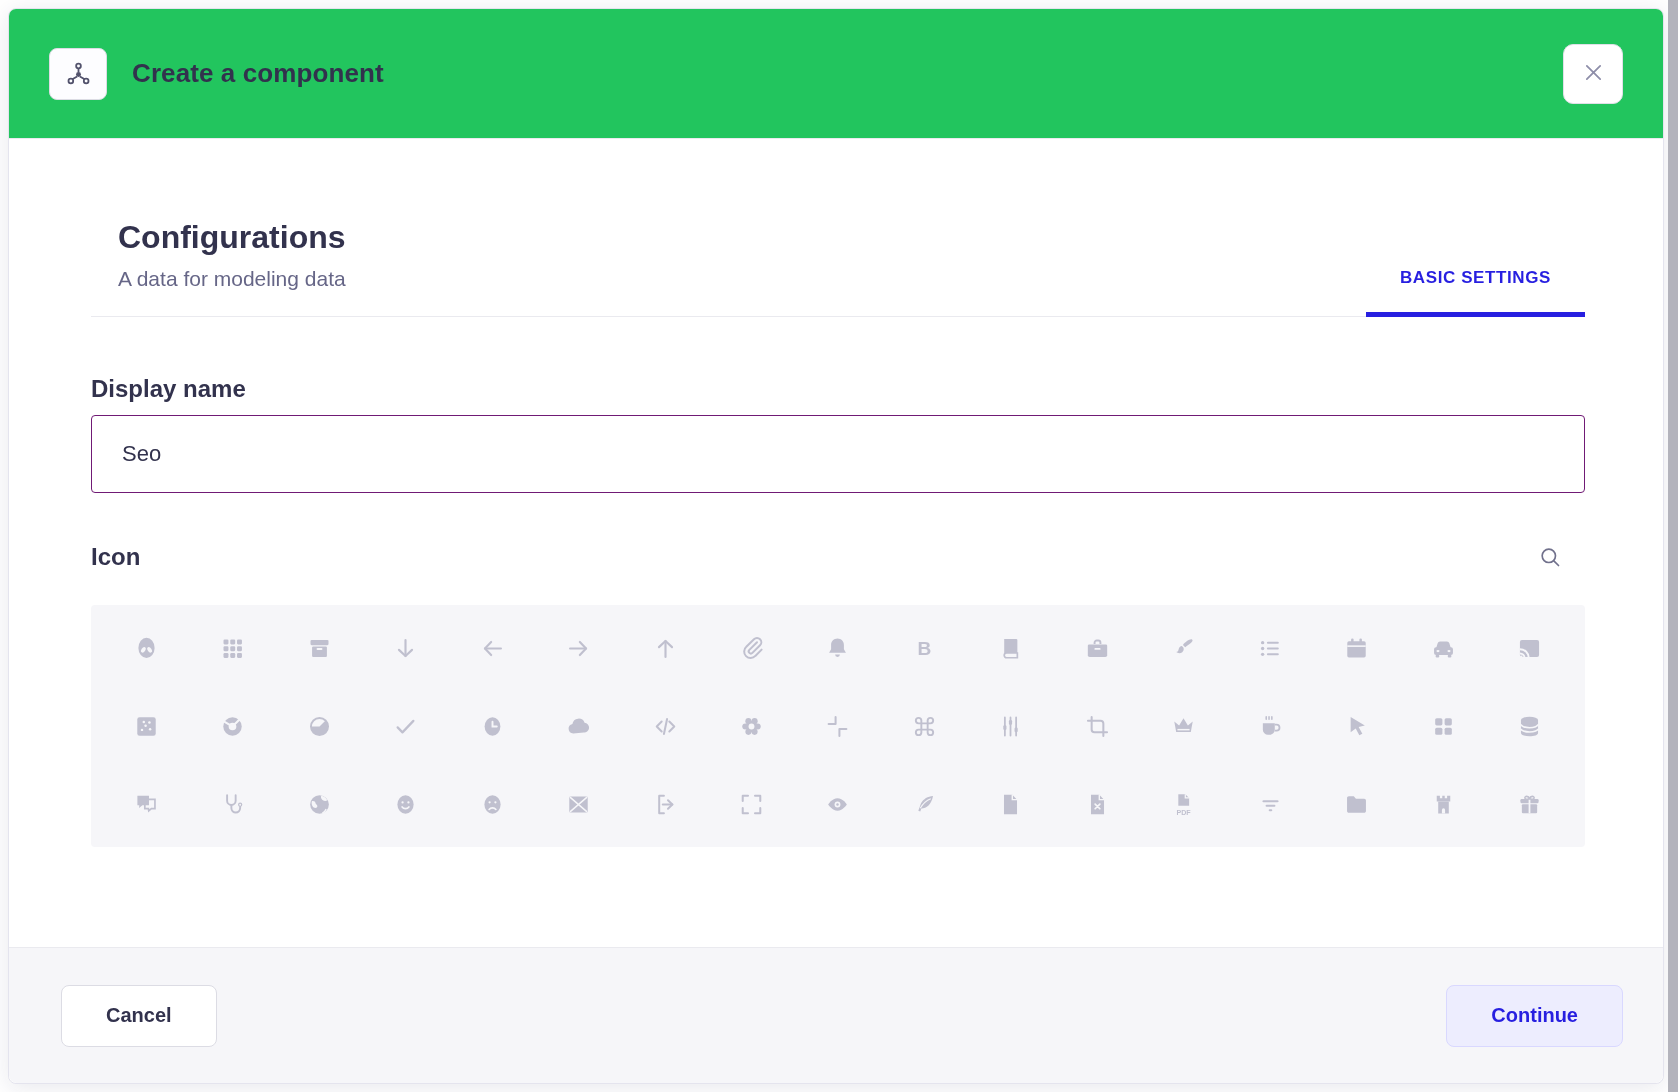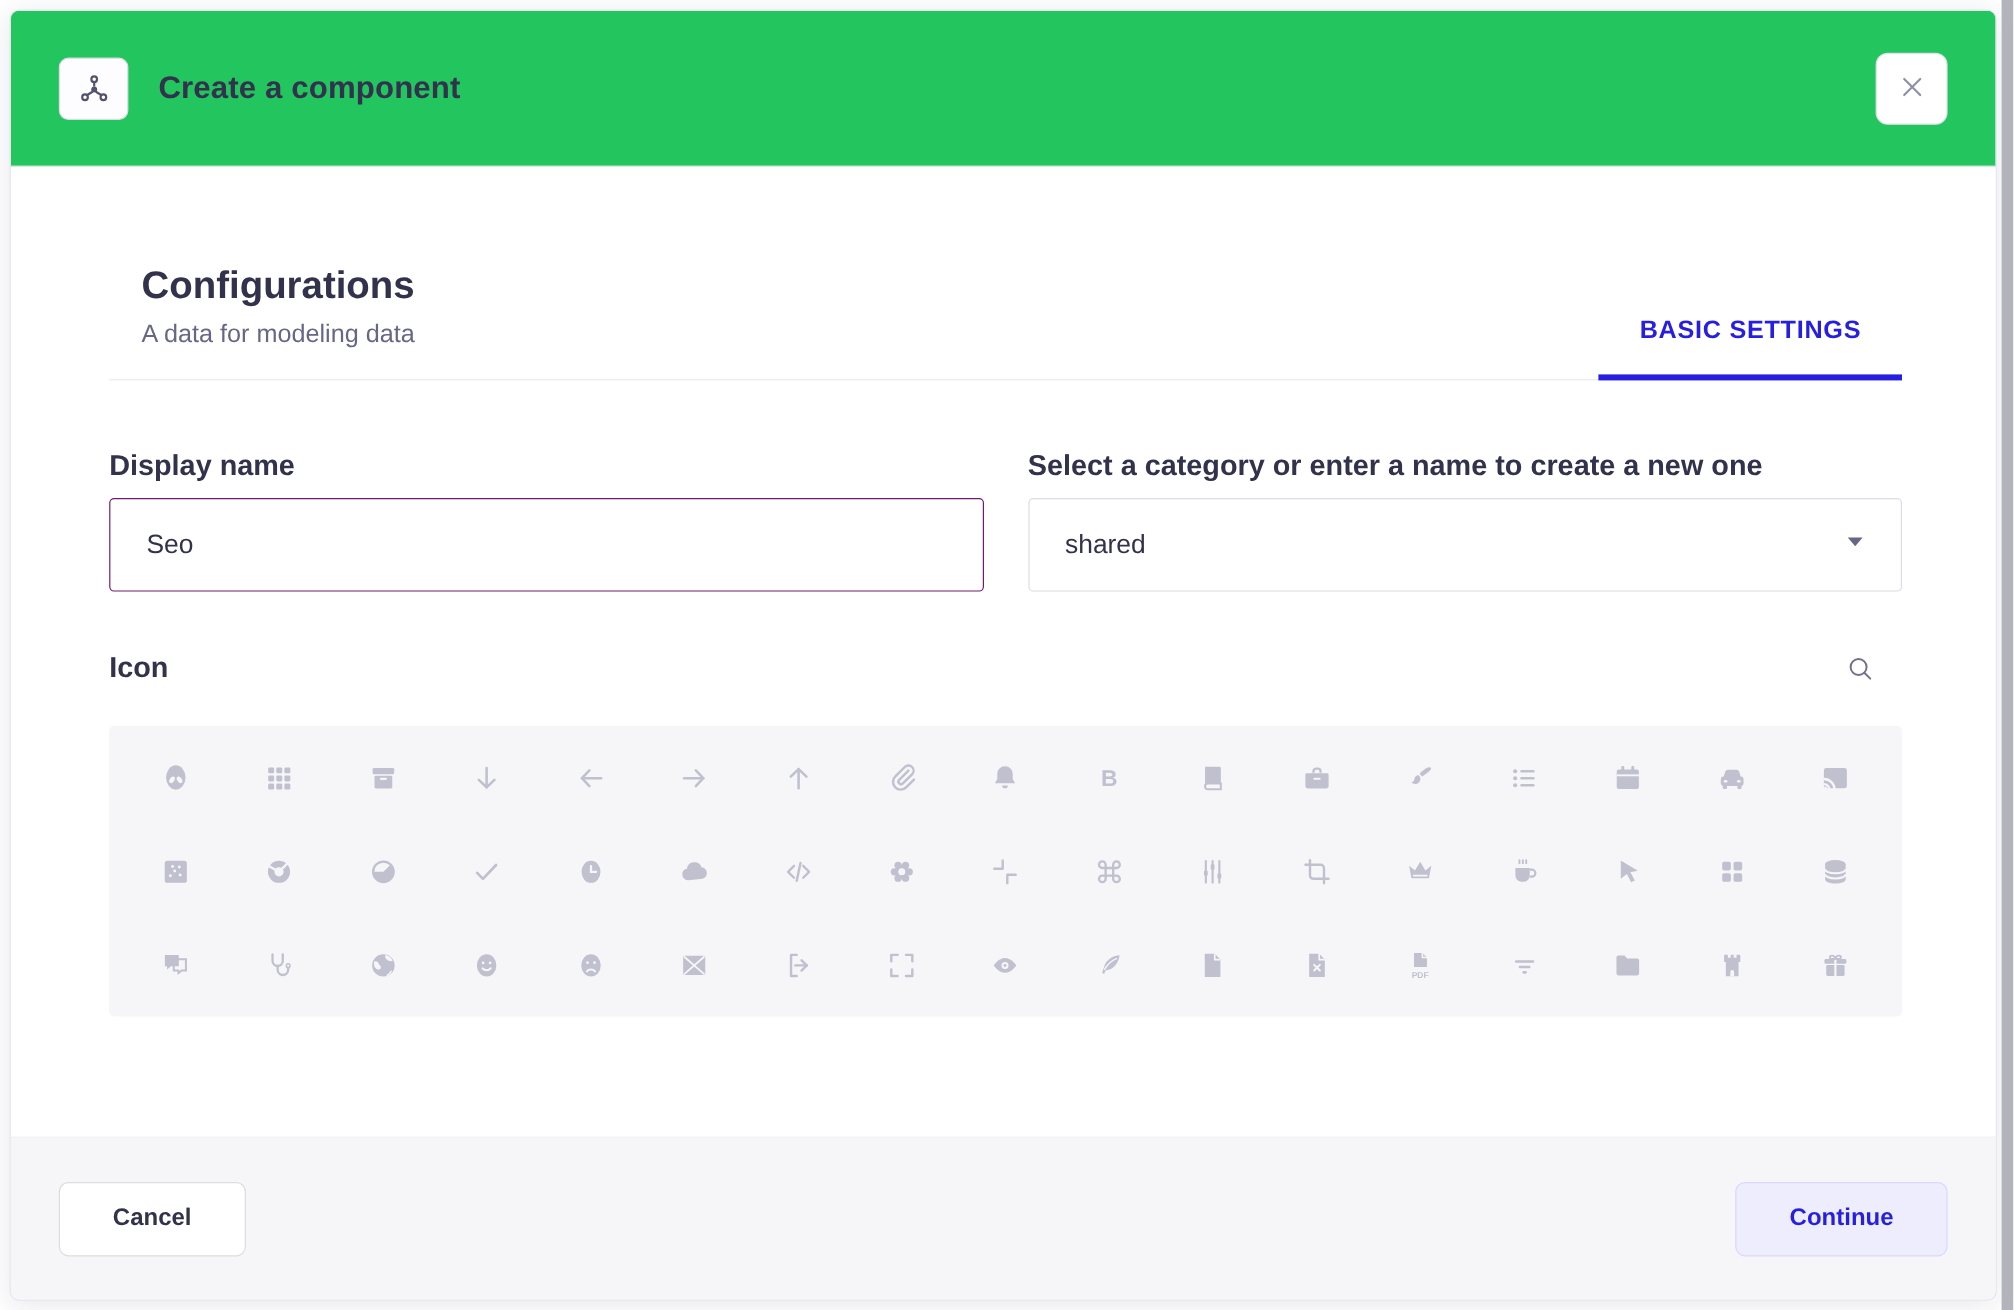--- a/index.html
+++ b/index.html
@@ -35,21 +35,21 @@
   
   .modal-body { flex:1 1 auto; background:#ffffff; padding:78px 78px 0 82px; }
 
   .head-row { display:flex; justify-content:space-between; align-items:flex-end; border-bottom:1px solid #eaeaef; }
   .heading-block { padding-bottom:24px;margin-left:27px; }
   .page-title { font-size:32px; font-weight:700; color:#32324d; line-height:40px; }
   .page-subtitle { font-size:21px; color:#666687; margin-top:9px; line-height:26px; }
 
   .tabs { display:flex; align-items:flex-end; }
   .tab {
-    font-size:21px; font-weight:700; letter-spacing:.6px; color:#a5a5ba;
+    font-size:17px; font-weight:700; letter-spacing:.6px; color:#a5a5ba;
     padding:0 34px 24px 34px; cursor:pointer; border-bottom:5px solid transparent; margin-bottom:-1px;
   }
   .tab.active { color:#271fe0; border-bottom-color:#271fe0; }
 
   .form-row { display:flex; gap:37px; margin-top:60px; }
   .field { flex:1 1 0; }
   .field-label { display:block; font-size:24px; font-weight:700; color:#32324d; line-height:24px; }
   .text-input {
     margin-top:14px; width:100%; height:78px; border:1px solid #701a75; border-radius:4px;
     font-family:inherit; font-size:22px; color:#32324d; padding:0 30px; background:#ffffff; outline:none;
@@ -70,21 +70,21 @@
   }
   .cell { color:#c0c0cf; width:27px; height:27px; cursor:pointer; display:flex; align-items:center; justify-content:center; }
   .cell svg { display:block; }
 
   
   .modal-footer {
     flex:0 0 136px; height:136px; background:#f6f6f9; border-top:1px solid #eaeaef;
     display:flex; align-items:center; justify-content:space-between; padding:0 40px;
     border-radius:0 0 8px 8px;
   }
-  .btn { height:62px; border-radius:8px; font-family:inherit; font-size:20px; font-weight:700; cursor:pointer; padding:0 44px; }
+  .btn { height:62px; border-radius:8px; font-family:inherit; font-size:20px; font-weight:700; cursor:pointer; padding:0 44px;margin-left:12px; }
   .btn-cancel { background:#ffffff; border:1px solid #dcdce4; color:#32324d; }
   .btn-continue { background:#ededfe; border:1px solid #d9d8ff; color:#271fe0; }
 </style>
 </head>
 <body>
 
 <div class="screen">
   <div class="modal">
 
     <header class="modal-header">
@@ -119,31 +119,20 @@
         <div class="tabs">
           <div class="tab active">BASIC SETTINGS</div>
         </div>
       </div>
 
       <div class="form-row">
         <div class="field">
           <label class="field-label">Display name</label>
           <input class="text-input" value="Seo" style="">
         </div>
-        <div class="field">
-          <label class="field-label">Select a category or enter a name to create a new one</label>
-          <div class="select-box">
-            <span>shared</span>
-            <span>
-              <svg viewBox="0 0 24 24" width="24" height="24">
-                <path d="M5.8 9h12.4L12 16.2z" fill="#666687"></path>
-              </svg>
-            </span>
-          </div>
-        </div>
       </div>
 
       <div class="icon-row">
         <label class="field-label">Icon</label>
         <button class="search-btn">
           <span>
             <svg viewBox="0 0 24 24" width="25" height="25">
               <circle cx="10.4" cy="10.4" r="6.4" fill="none" stroke="#71718c" stroke-width="1.6"></circle>
               <path d="M15.2 15.2l4.5 4.5" stroke="#71718c" stroke-width="1.6" stroke-linecap="round"></path>
             </svg>

